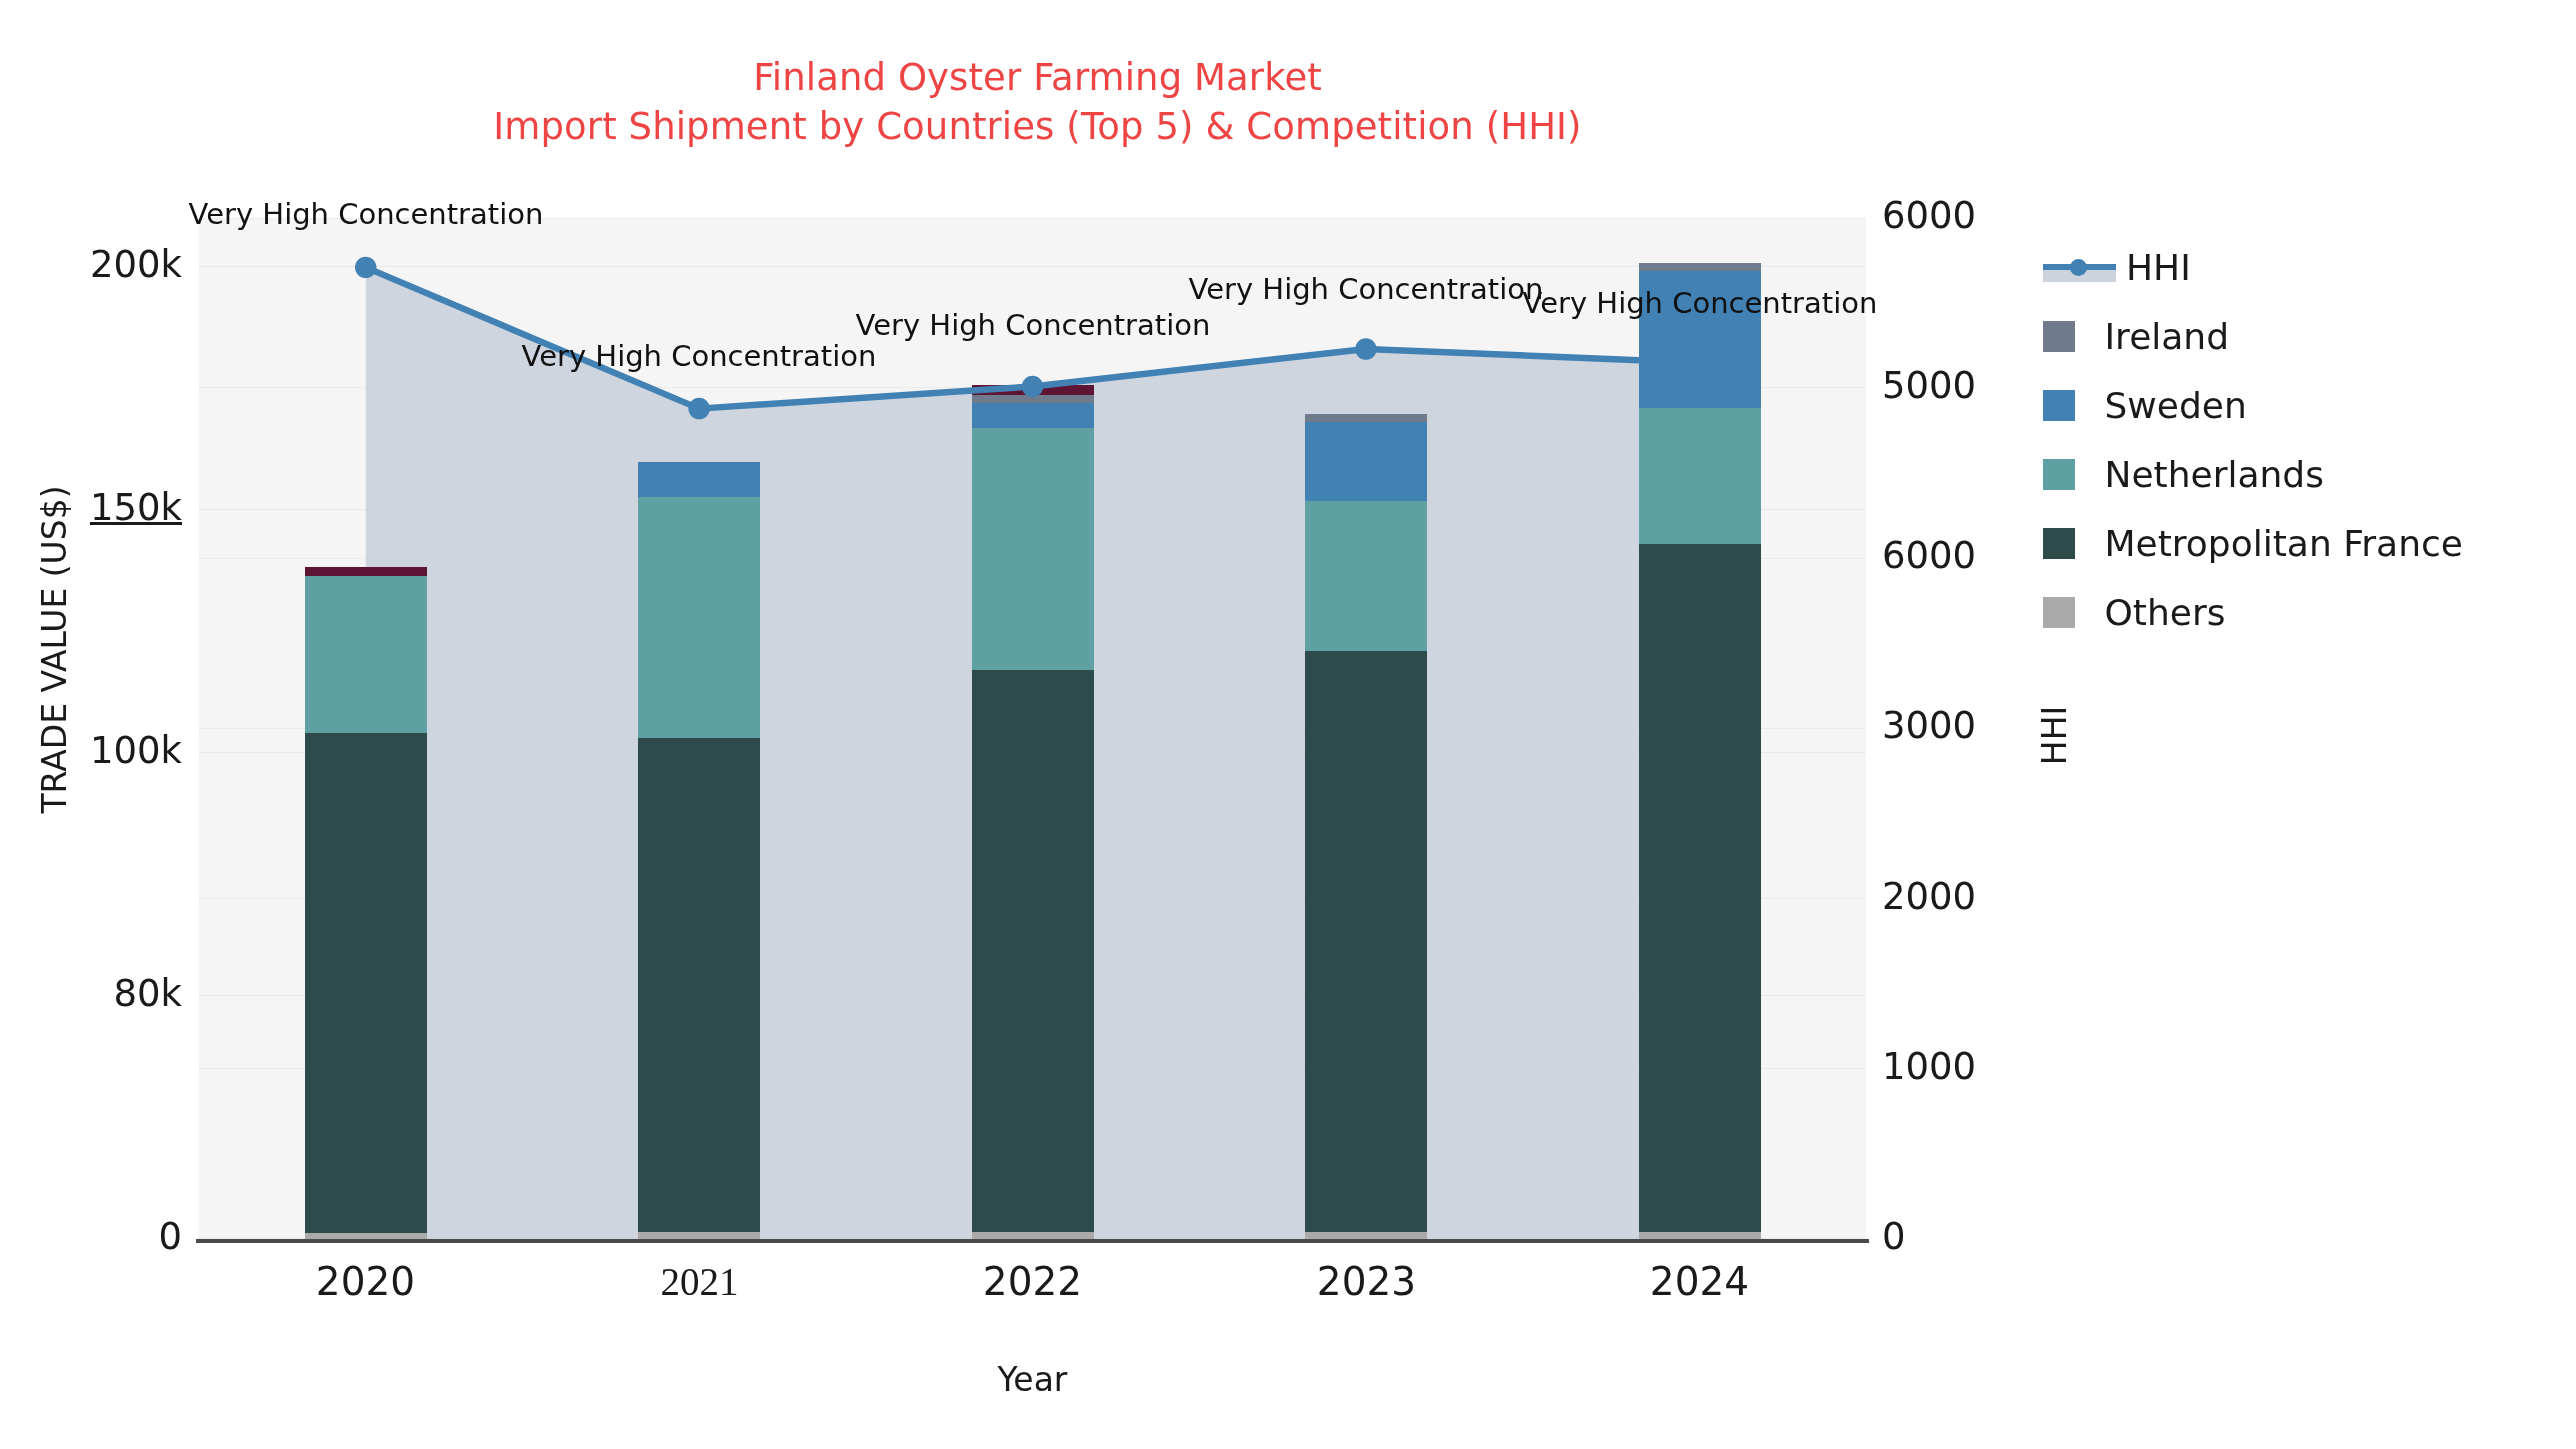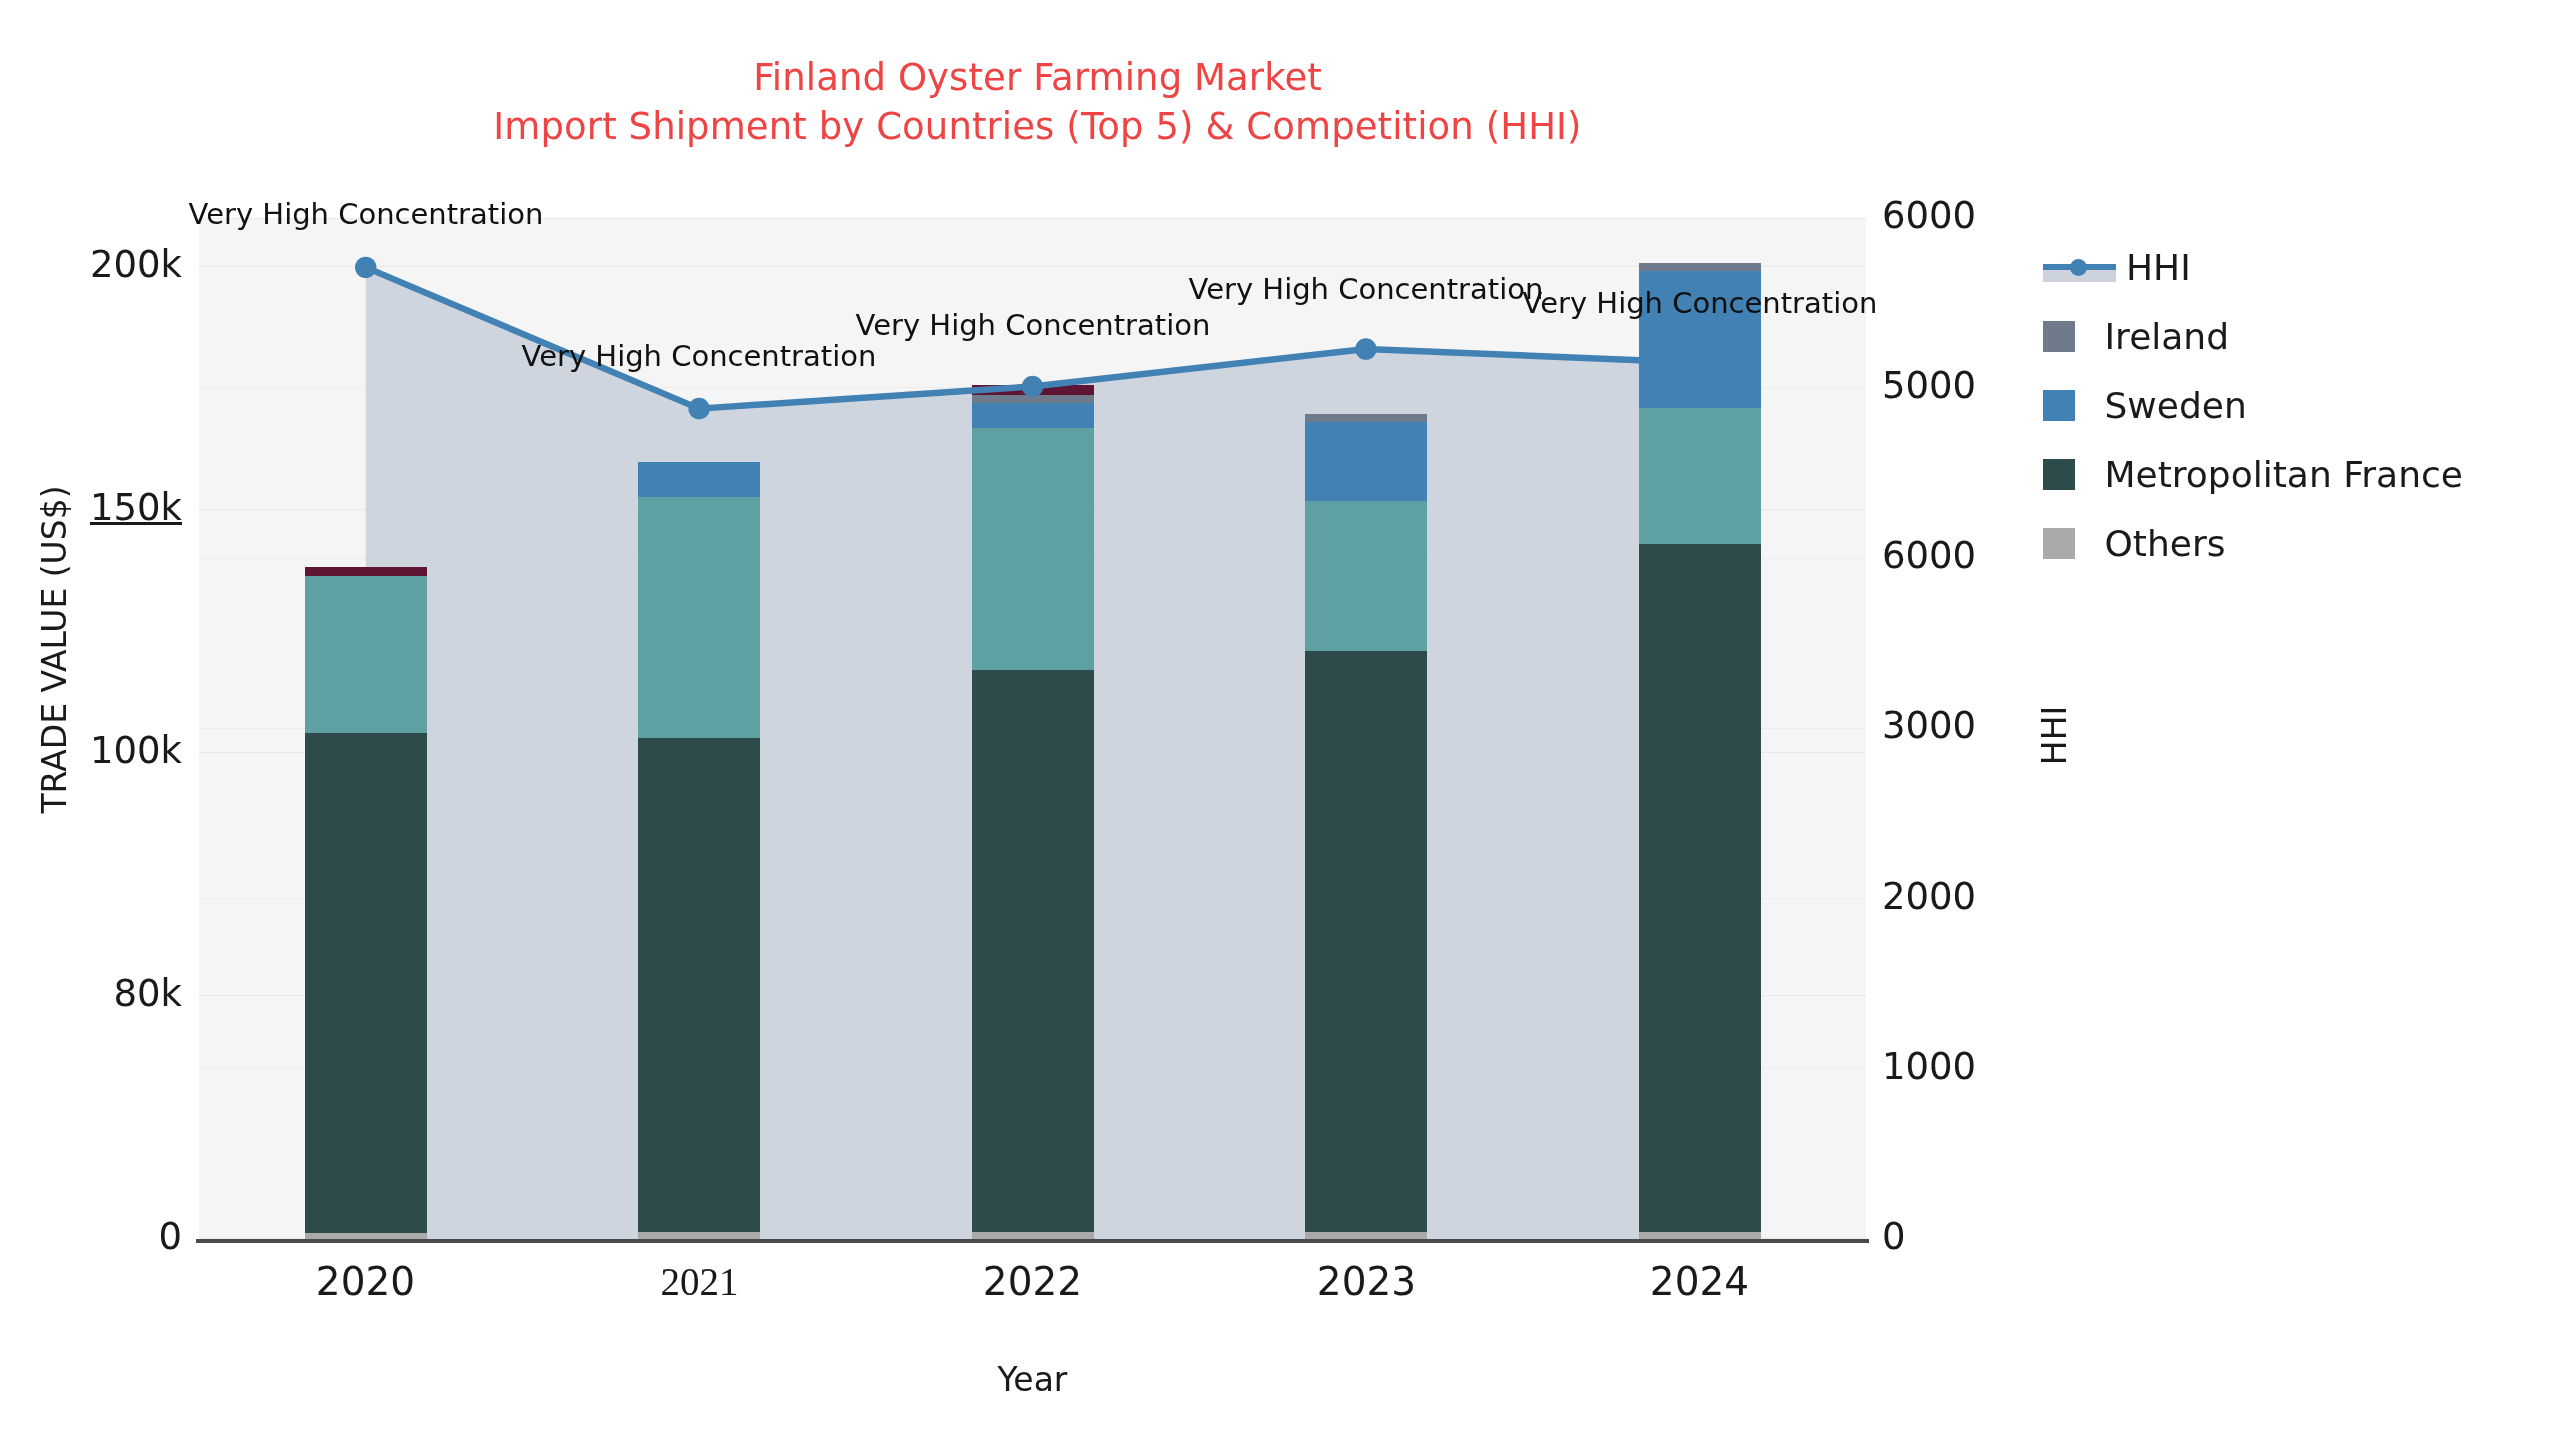--- a/index.html
+++ b/index.html
@@ -342,20 +342,24 @@
       </div>
       <div class="legend-row">
         <span class="legend-swatch" style="background: rgb(111, 123, 140);"></span>
         <span class="legend-label">Ireland</span>
       </div>
       <div class="legend-row">
         <span class="legend-swatch" style="background: rgb(66, 129, 180);"></span>
         <span class="legend-label">Sweden</span>
       </div>
       <div class="legend-row">
+        <span class="legend-swatch" style="background: rgb(95, 160, 162);"></span>
+        <span class="legend-label">Netherlands</span>
+      </div>
+      <div class="legend-row">
         <span class="legend-swatch" style="background: rgb(46, 75, 75);"></span>
         <span class="legend-label">Metropolitan France</span>
       </div>
       <div class="legend-row">
         <span class="legend-swatch" style="background: rgb(170, 170, 170);"></span>
         <span class="legend-label">Others</span>
       </div>
     </div>
 
 </div>

